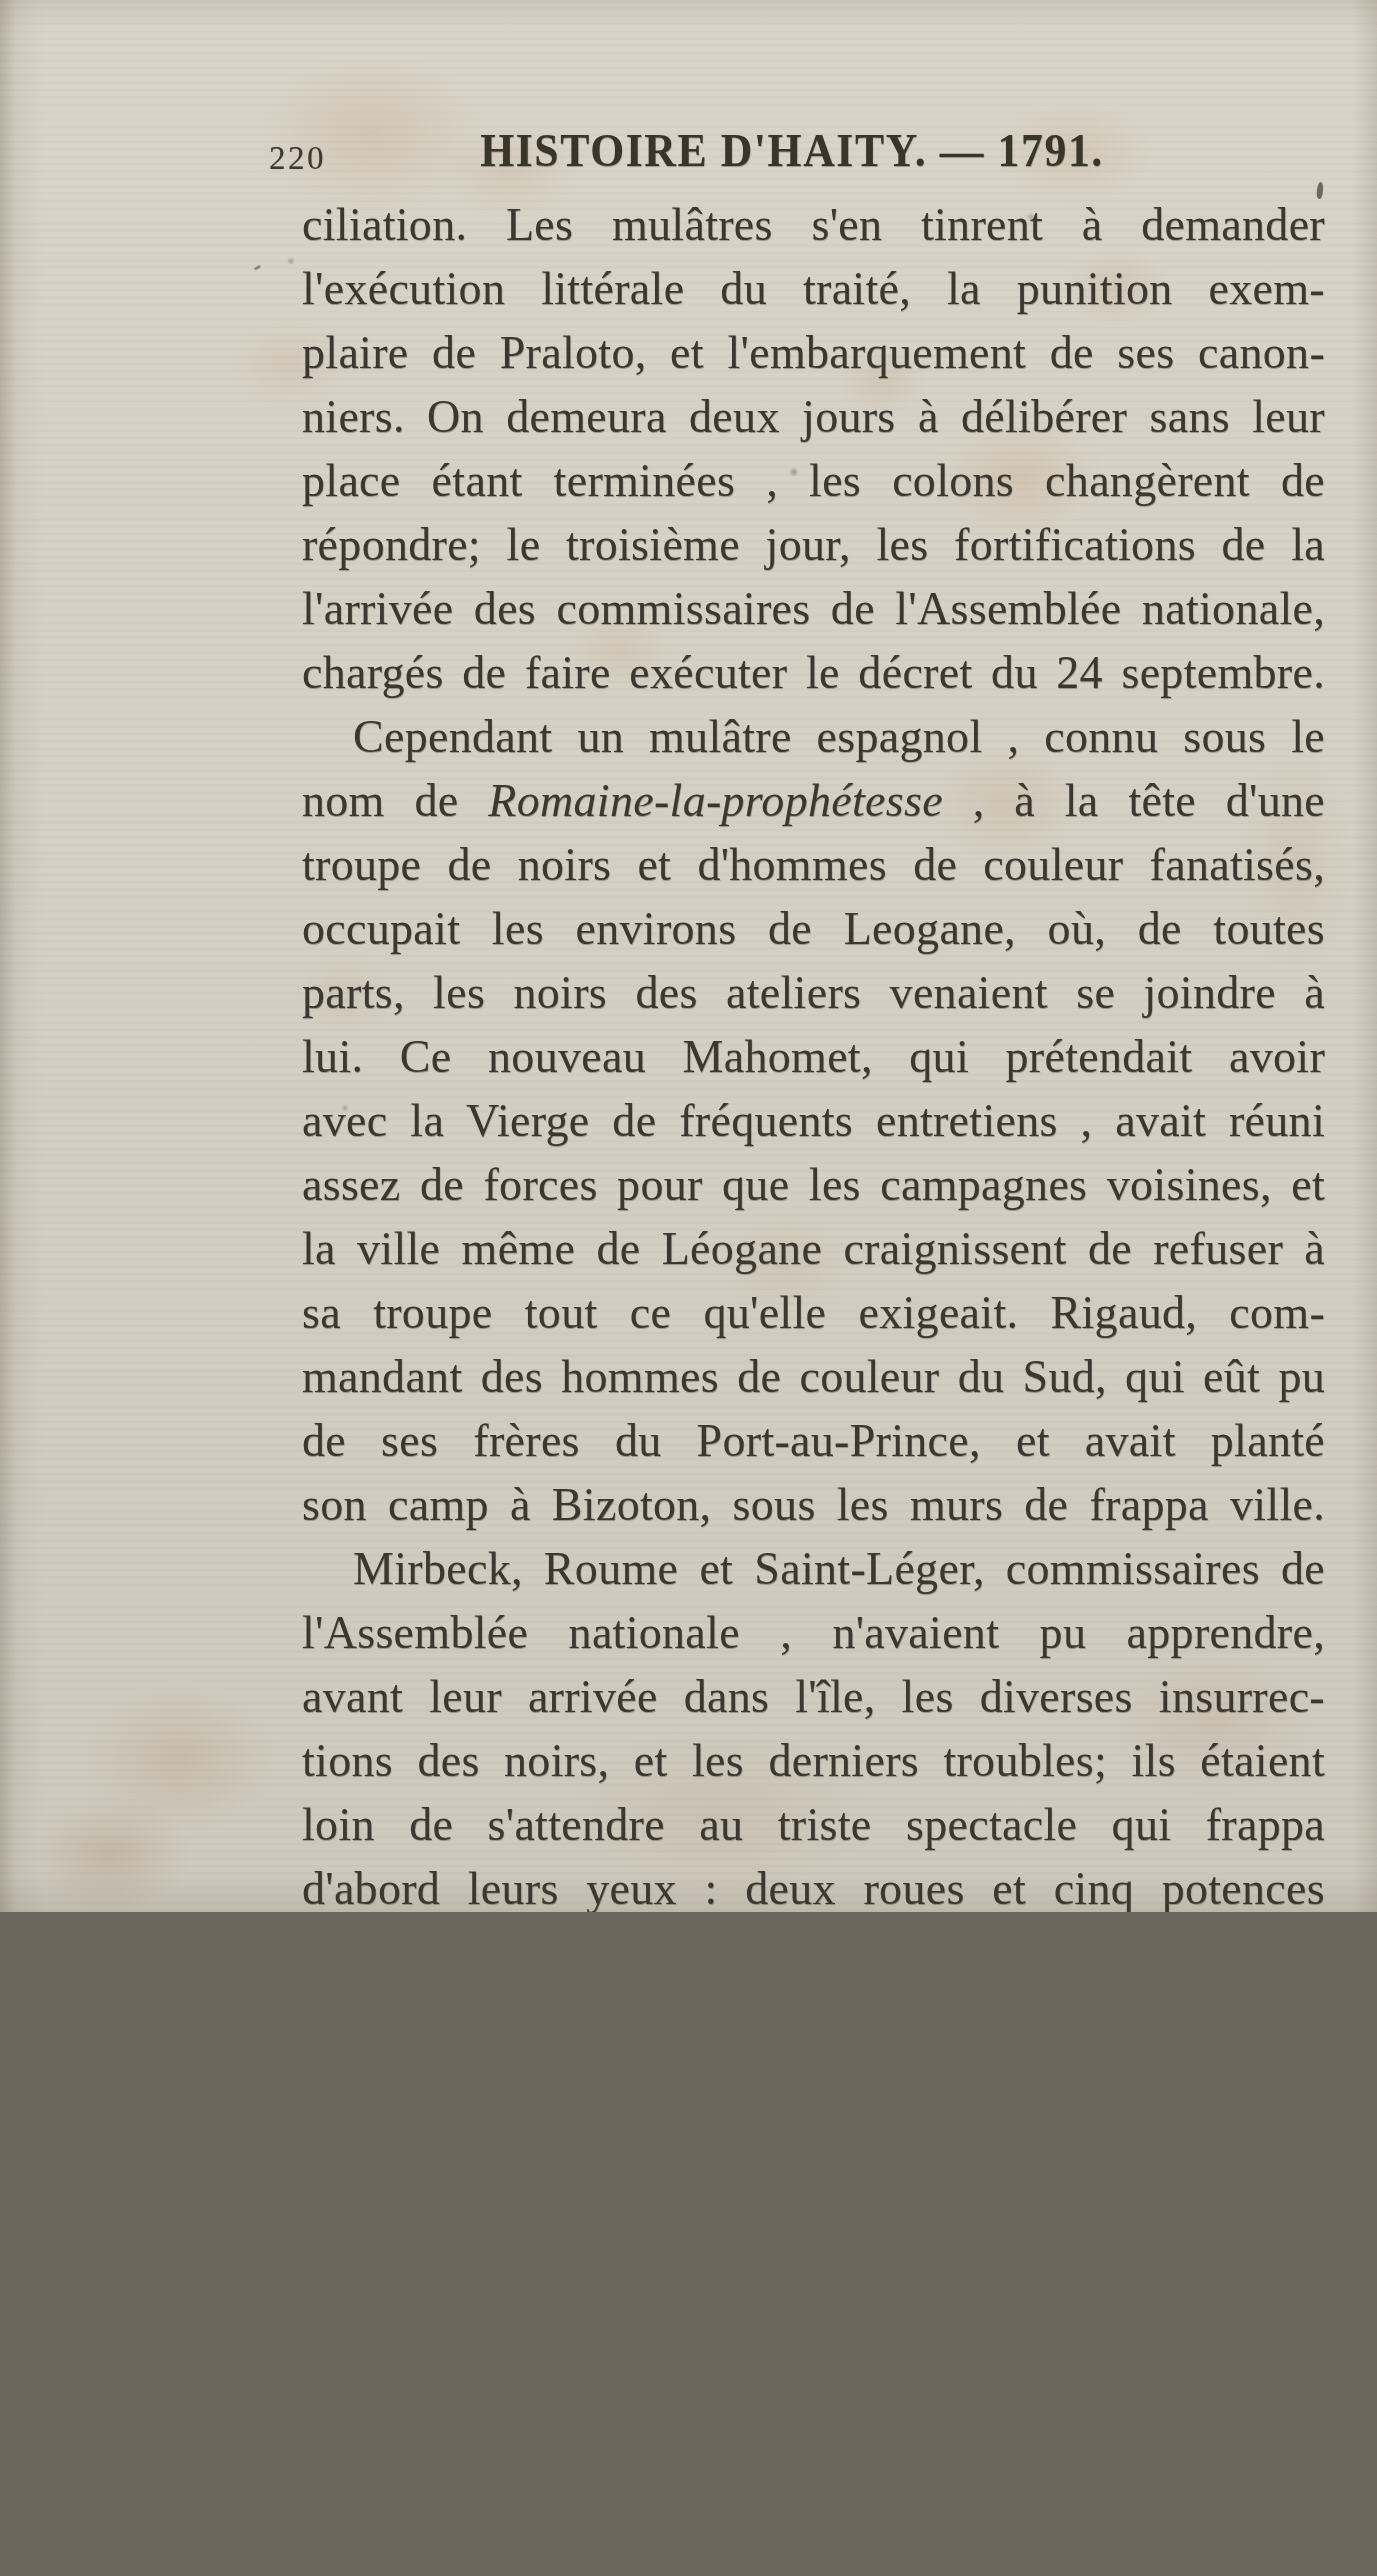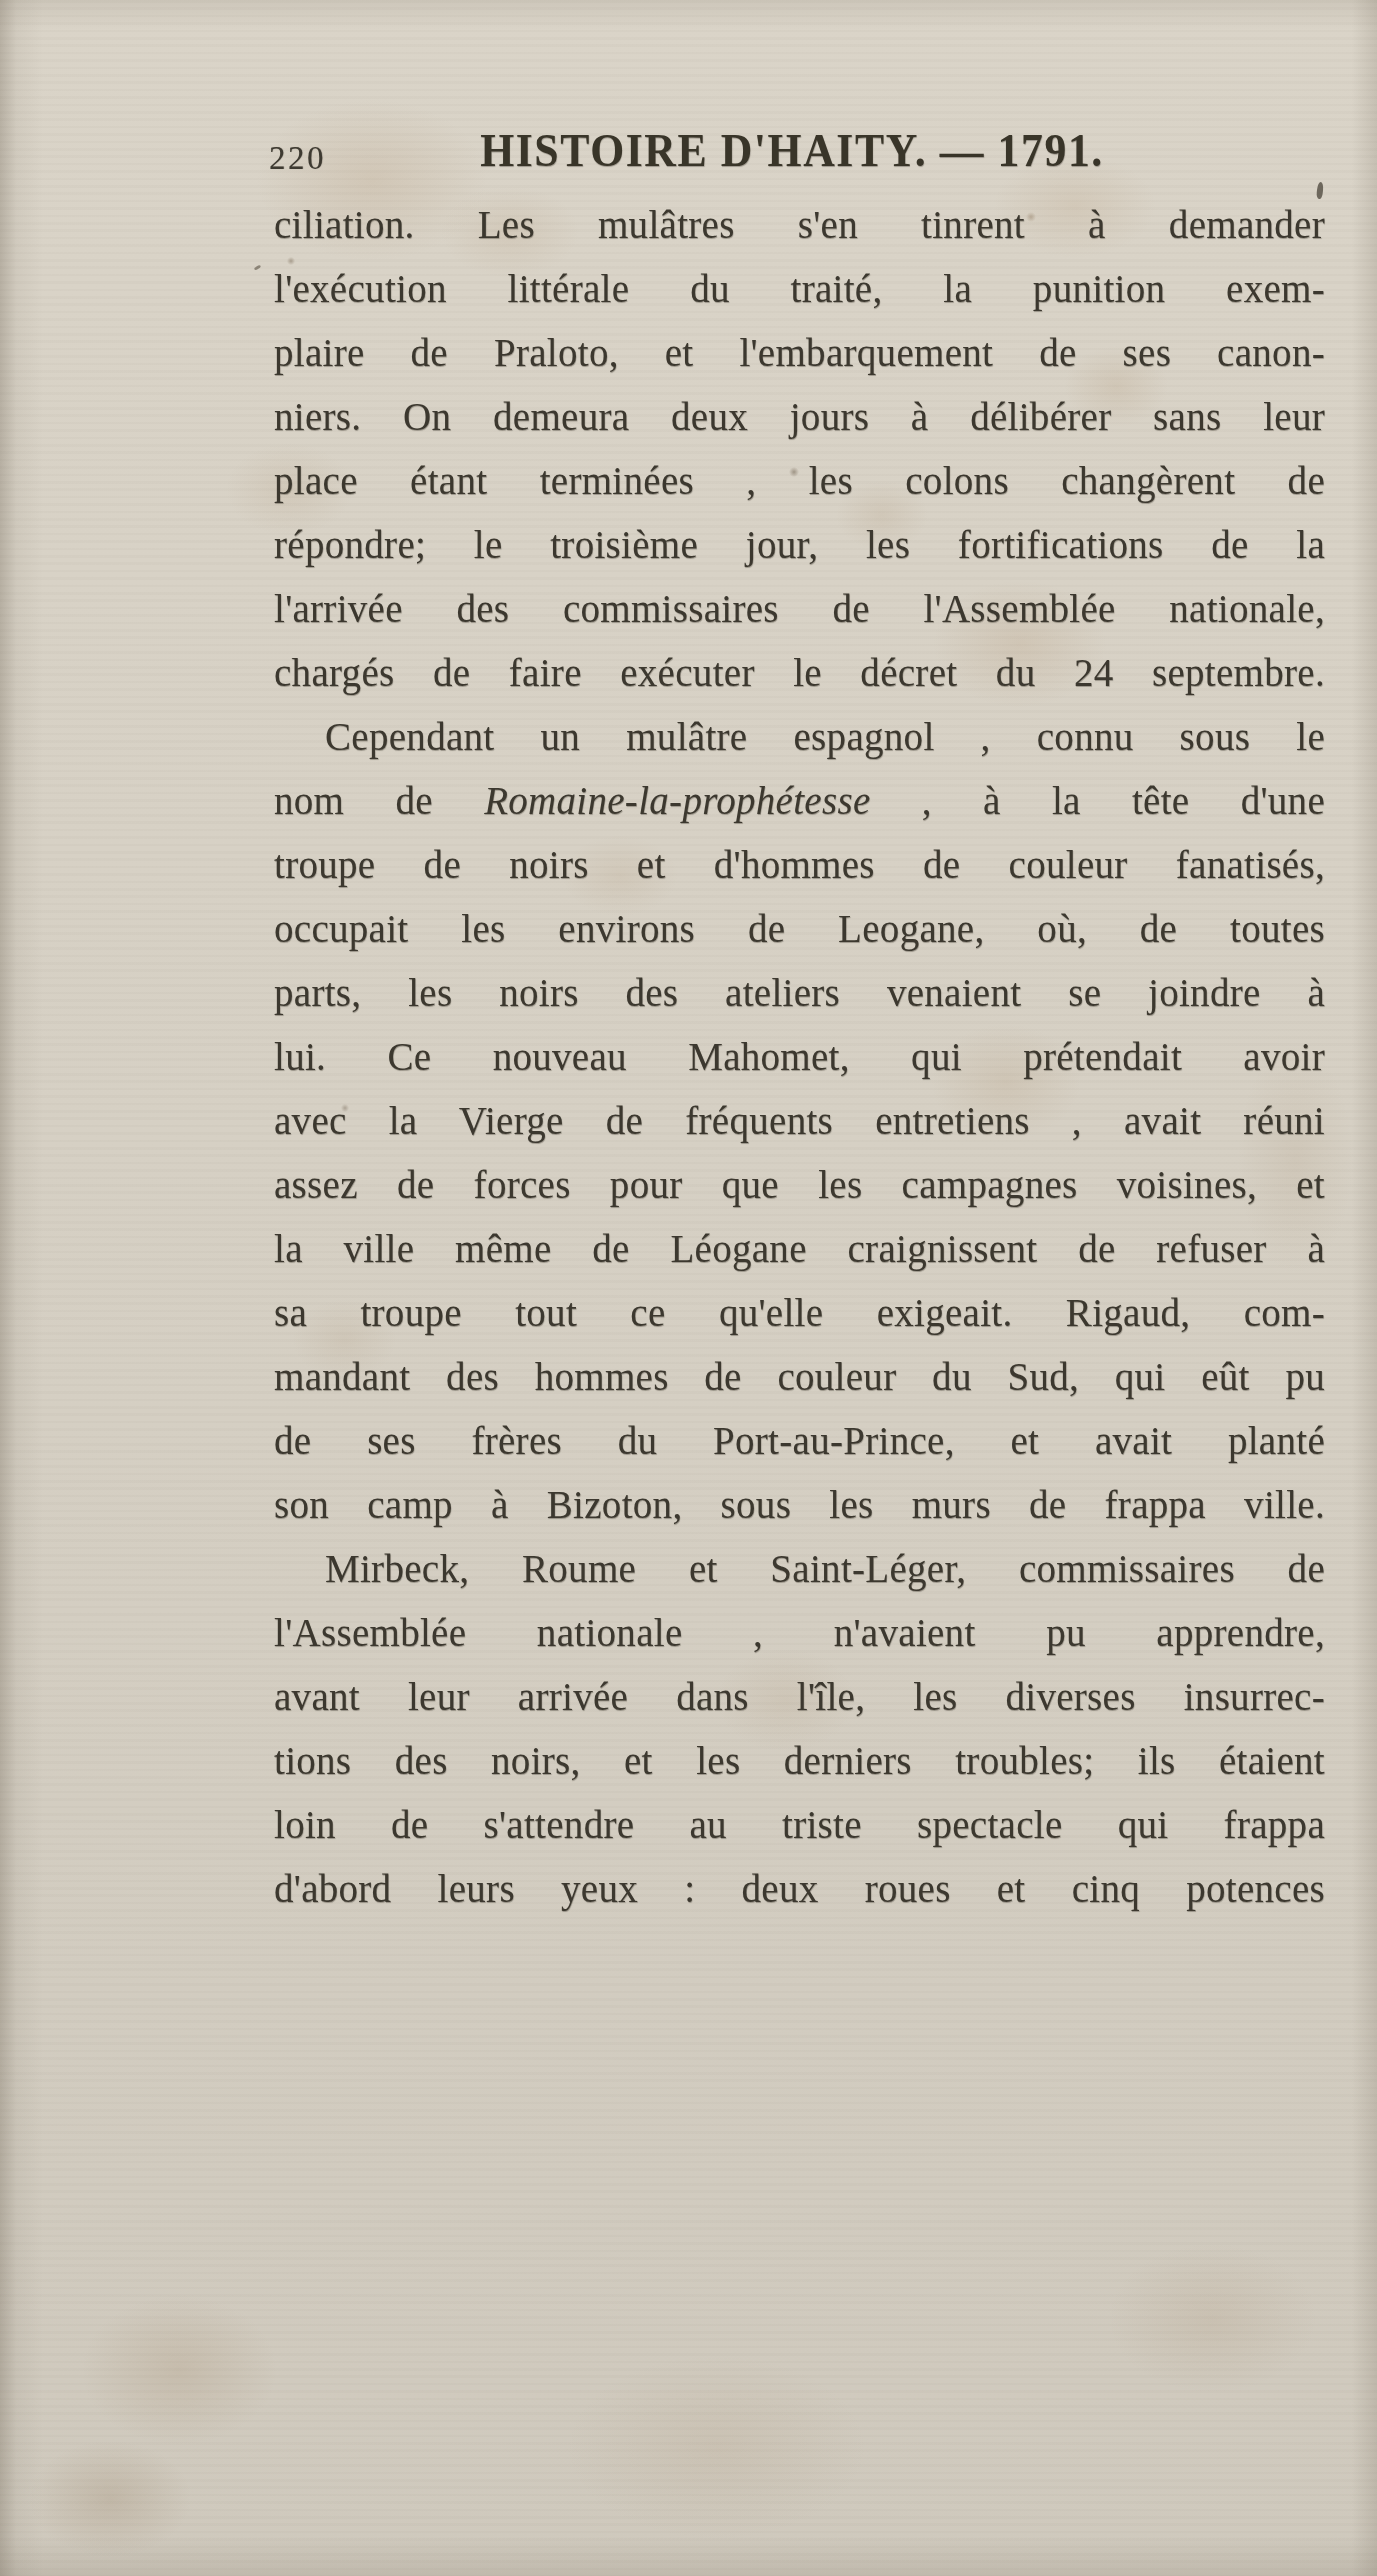--- a/index.html
+++ b/index.html
@@ -1,18 +1,18 @@
 <!DOCTYPE html>
 <html style="font-size:13.2px"><head>
 <meta charset="utf-8">
 <style>
   html,body{margin:0;padding:0;background:#6b655c;}
   .page{
     position:relative;
-    width:1378px;height:2576px;
+    width:1378px;height:1912px;
     margin:0 auto;
     overflow:hidden;
     background-color:#d5cfc3;
     background-image:
       
       radial-gradient(circle 4.1px at 794px 472px, rgba(88,72,54,.45), rgba(88,72,54,0) 5px),
       radial-gradient(circle 3.3px at 291px 261px, rgba(98,80,58,.40), rgba(98,80,58,0) 4.1px),
       radial-gradient(circle 3.3px at 345px 1108px, rgba(90,74,56,.35), rgba(90,74,56,0) 4.1px),
       radial-gradient(circle 4.1px at 1031px 217px, rgba(120,95,66,.35), rgba(120,95,66,0) 5px),
       
@@ -57,24 +57,25 @@
     white-space:nowrap;
     font-size:47px;font-weight:bold;letter-spacing:1.7px;
     color:#393529;
     text-shadow:0.5px 0.5px 0.8px rgba(55,50,40,.35);
   }
   .body-text{
     position:absolute;left:274px;top:193px;width:1051px;
   }
   .line{
     height:64px;line-height:64px;
-    font-size:39px;letter-spacing:0.3px;
+    font-size:46px;letter-spacing:0.3px;
     text-align:justify;text-align-last:justify;
     white-space:normal;
     text-shadow:0.5px 0.5px 0.7px rgba(60,55,45,.38);
+    margin-left:28px;
   }
   .line.indent{text-indent:51px;}
   .it{font-style:italic;}
   .stray-mark{
     position:absolute;left:1317px;top:182px;
     width:5.8px;height:16.5px;
     background:#4a4439;opacity:.75;
     border-radius:60% 60% 45% 55% / 55% 55% 45% 45%;
     transform:rotate(6deg);
   }

